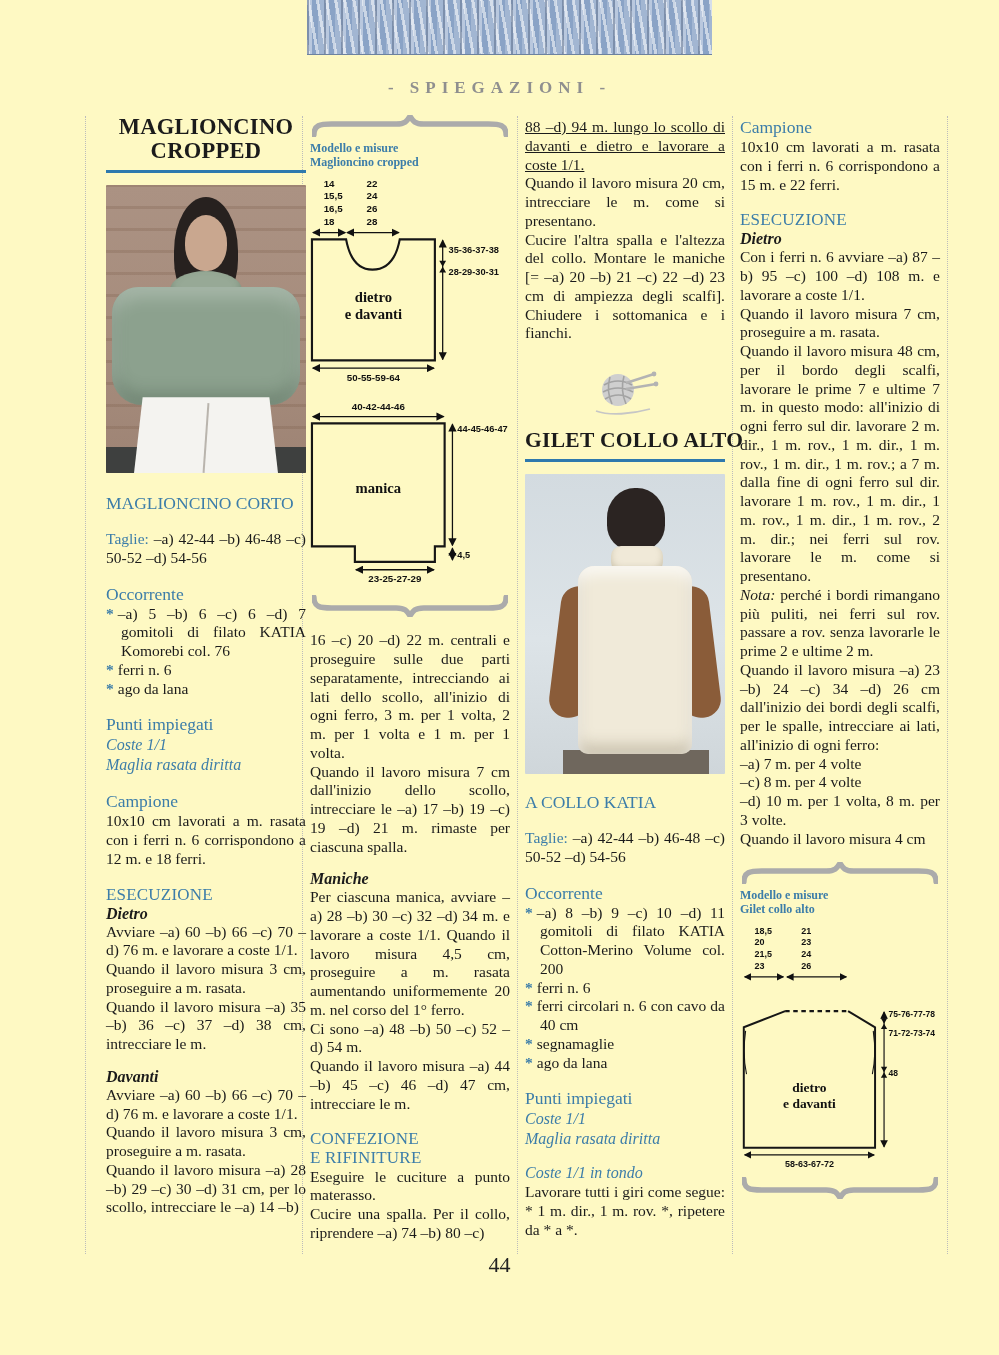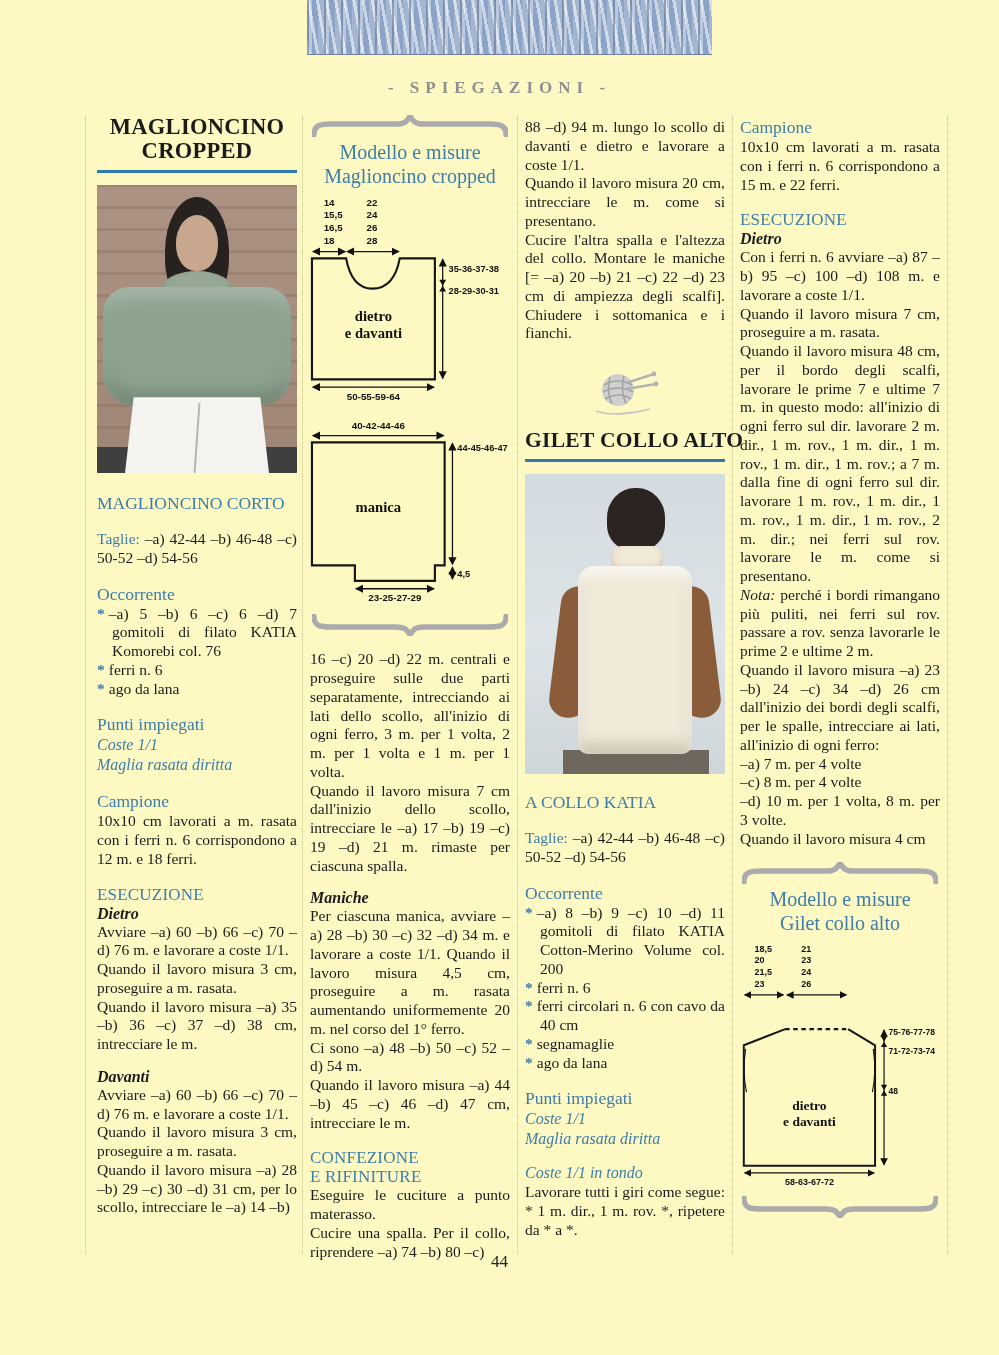--- a/index.html
+++ b/index.html
@@ -21,30 +21,30 @@
       repeating-linear-gradient(90deg,#b9c8de 0 5px,#8aa3c6 5px 11px,#a2b6d2 11px 17px);
     border-bottom:1px solid #6d82a0;}
   .spiegazioni{position:absolute;top:78px;left:0;width:100%;text-align:center;
     font-size:17px;font-weight:bold;letter-spacing:6px;color:var(--gray);}
 
   
   .vline{position:absolute;top:116px;height:1138px;width:0;border-left:1px dotted #bcbcbc;}
 
   
   .col{position:absolute;top:115px;width:200px;}
-  #col1{left:97px;} #col2{left:310px;} #col3{left:525px;} #col4{left:740px;}
+  #col1{left:106px;} #col2{left:310px;} #col3{left:525px;} #col4{left:740px;}
 
   .doc-title{font-size:22.5px;font-weight:bold;text-align:center;line-height:1.07;letter-spacing:.3px;}
   .doc-title.nowrap{white-space:nowrap;font-size:21.5px;}
   .title-rule{border-top:3px solid var(--rule);margin:7px 0 12px;}
 
   .sub{color:var(--blue);font-weight:normal;font-size:17.5px;margin-top:16px;}
   .sub.caps{font-size:17px;letter-spacing:.2px;}
   .p{font-size:15.5px;line-height:1.21;text-align:justify;}
-  .p.first{margin-top:3px;}
+  .p.first{margin-top:3px;text-decoration:underline;}
   .lead{font-weight:normal;color:var(--blue);}
   .bolditalic{font-weight:bold;font-style:italic;font-size:16px;margin-top:14px;}
   .itblue{color:var(--blue);font-style:italic;font-size:16px;line-height:1.25;}
   .li{font-size:15.5px;line-height:1.21;padding-left:15px;text-indent:-15px;text-align:justify;}
   .star{color:var(--blue);font-weight:bold;margin-right:4px;}
 
   
   .photo{position:relative;width:200px;overflow:hidden;border-radius:1px;}
   #photo1{height:288px;background:
       repeating-linear-gradient(0deg, rgba(120,90,70,.25) 0 3px, rgba(255,255,255,0) 3px 22px),
@@ -62,32 +62,32 @@
   #photo2 .hair{position:absolute;left:82px;top:14px;width:58px;height:62px;border-radius:48% 48% 40% 40%;background:#2b2422;}
   #photo2 .face{position:absolute;left:95px;top:34px;width:33px;height:42px;border-radius:50%;background:#caa78c;}
   #photo2 .collar{position:absolute;left:86px;top:72px;width:52px;height:26px;border-radius:10px;background:#f0e9d8;box-shadow:inset 0 -4px 6px rgba(150,140,110,.4);}
   #photo2 .arm-l{position:absolute;left:30px;top:112px;width:38px;height:132px;border-radius:18px;background:#8a5c39;transform:rotate(7deg);}
   #photo2 .arm-r{position:absolute;left:152px;top:112px;width:38px;height:132px;border-radius:18px;background:#8a5c39;transform:rotate(-7deg);}
   #photo2 .vest{position:absolute;left:53px;top:92px;width:114px;height:188px;border-radius:16px 16px 10px 10px;background:#f0ead9;box-shadow:inset 0 8px 14px rgba(255,255,255,.7), inset 0 -10px 14px rgba(140,130,105,.35);}
   #photo2 .skirt{position:absolute;left:38px;top:276px;width:146px;height:24px;background:#6f675d;}
 
   .yarn-wrap{margin:22px 0 6px;text-align:center;}
 
-  .schema-head{color:var(--blue);font-weight:normal;font-size:20px;text-align:center;line-height:1.18;}
+  .schema-head{color:var(--blue);font-weight:bold;font-size:12px;line-height:1.18;}
   .brace{display:block;margin:0 auto;}
   .svgbox{display:block;margin:6px auto 0;}
 
   .st{font-family:"Liberation Sans",sans-serif;font-weight:bold;font-size:10px;fill:#111;}
   .st.small{font-size:9.5px;}
   .slabel{font-family:"Liberation Serif",serif;font-weight:bold;font-size:15px;fill:#111;}
   .sline{stroke:#111;stroke-width:1.3;fill:none;}
   .sshape{stroke:#161616;stroke-width:2.2;fill:none;}
   .sdash{stroke:#161616;stroke-width:2.4;fill:none;stroke-dasharray:5 4;}
 
-  .footer-num{position:absolute;left:0;top:1252px;width:100%;text-align:center;font-size:17px;color:#222;}
+  .footer-num{position:absolute;left:0;top:1252px;width:100%;text-align:center;font-size:22px;color:#222;}
 </style>
 </head>
 <body>
 
 <div class="page">
 
   <div class="knit"></div>
   <div class="spiegazioni">- SPIEGAZIONI -</div>
 
   <div class="vline" style="left:85px"></div>

